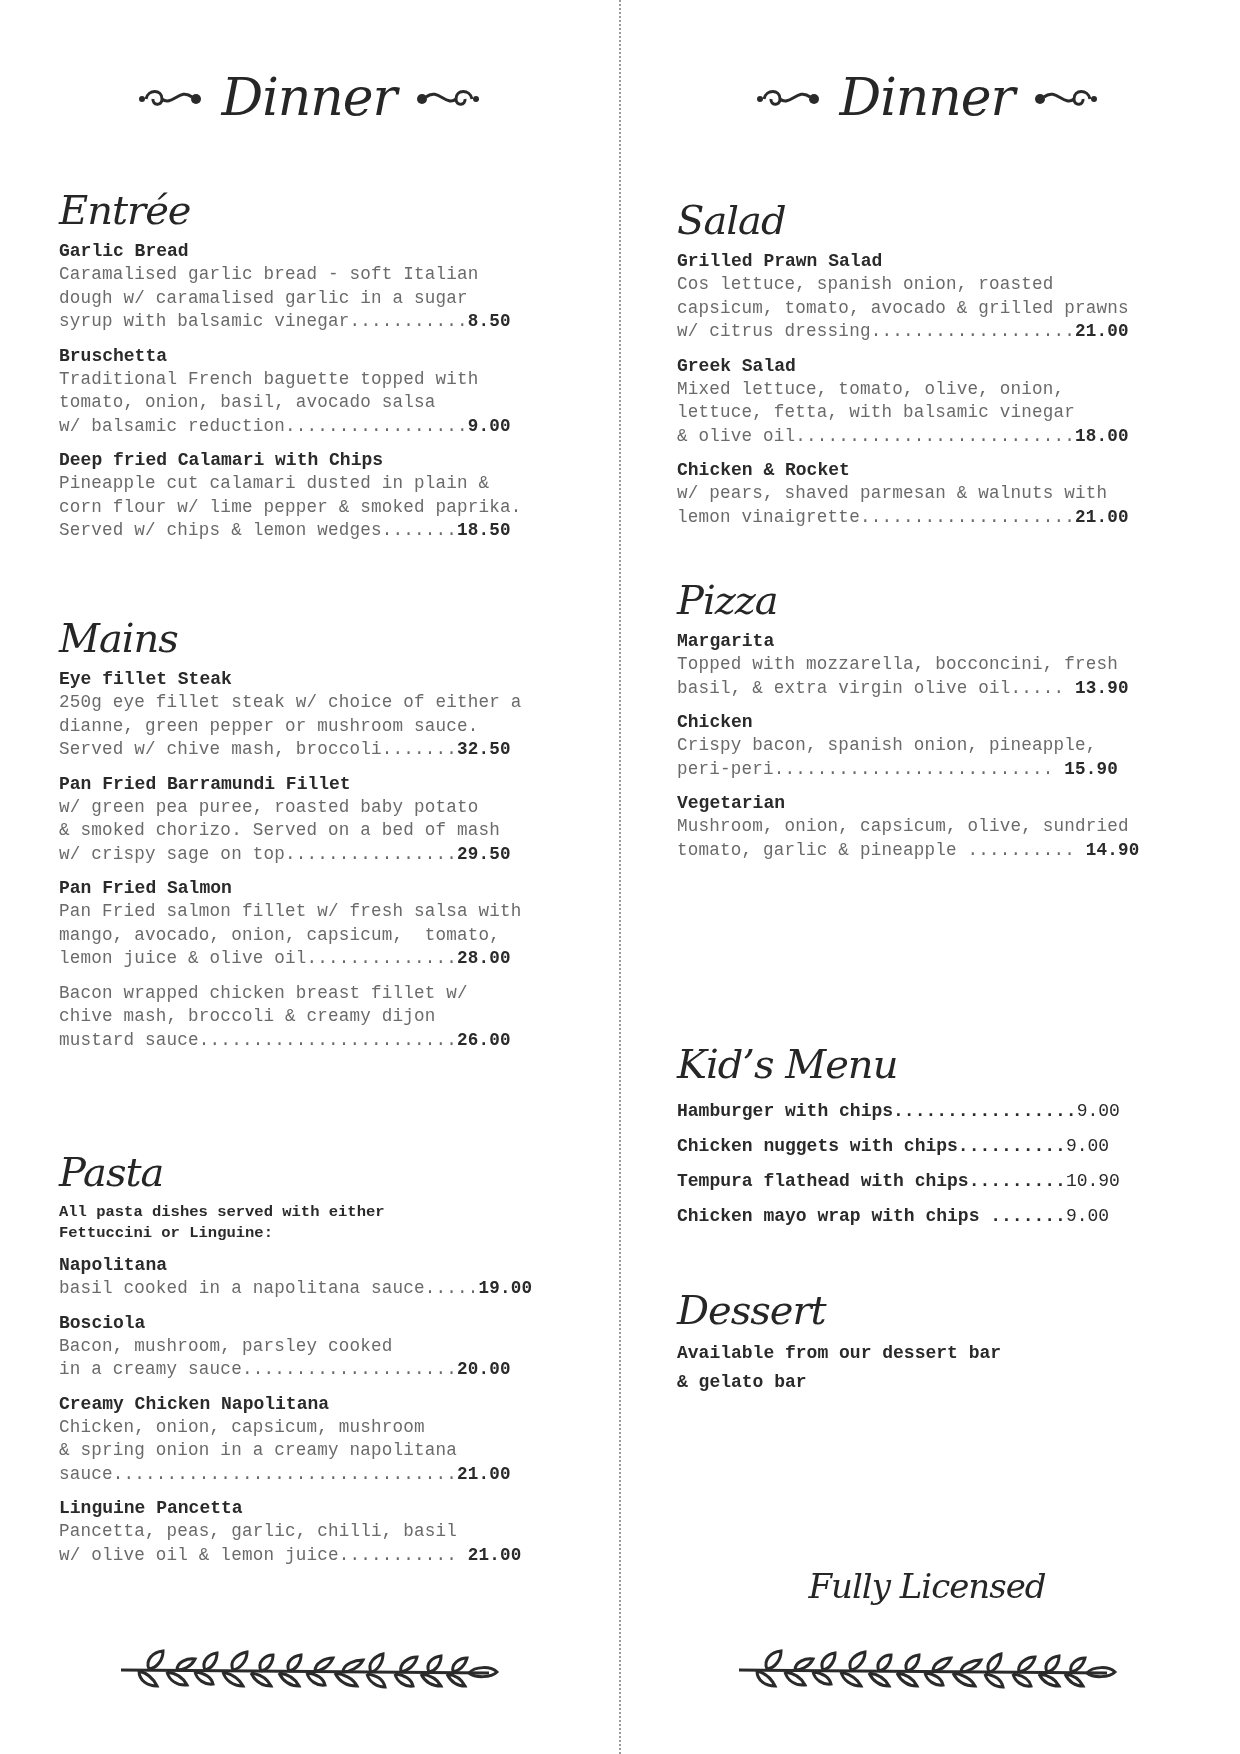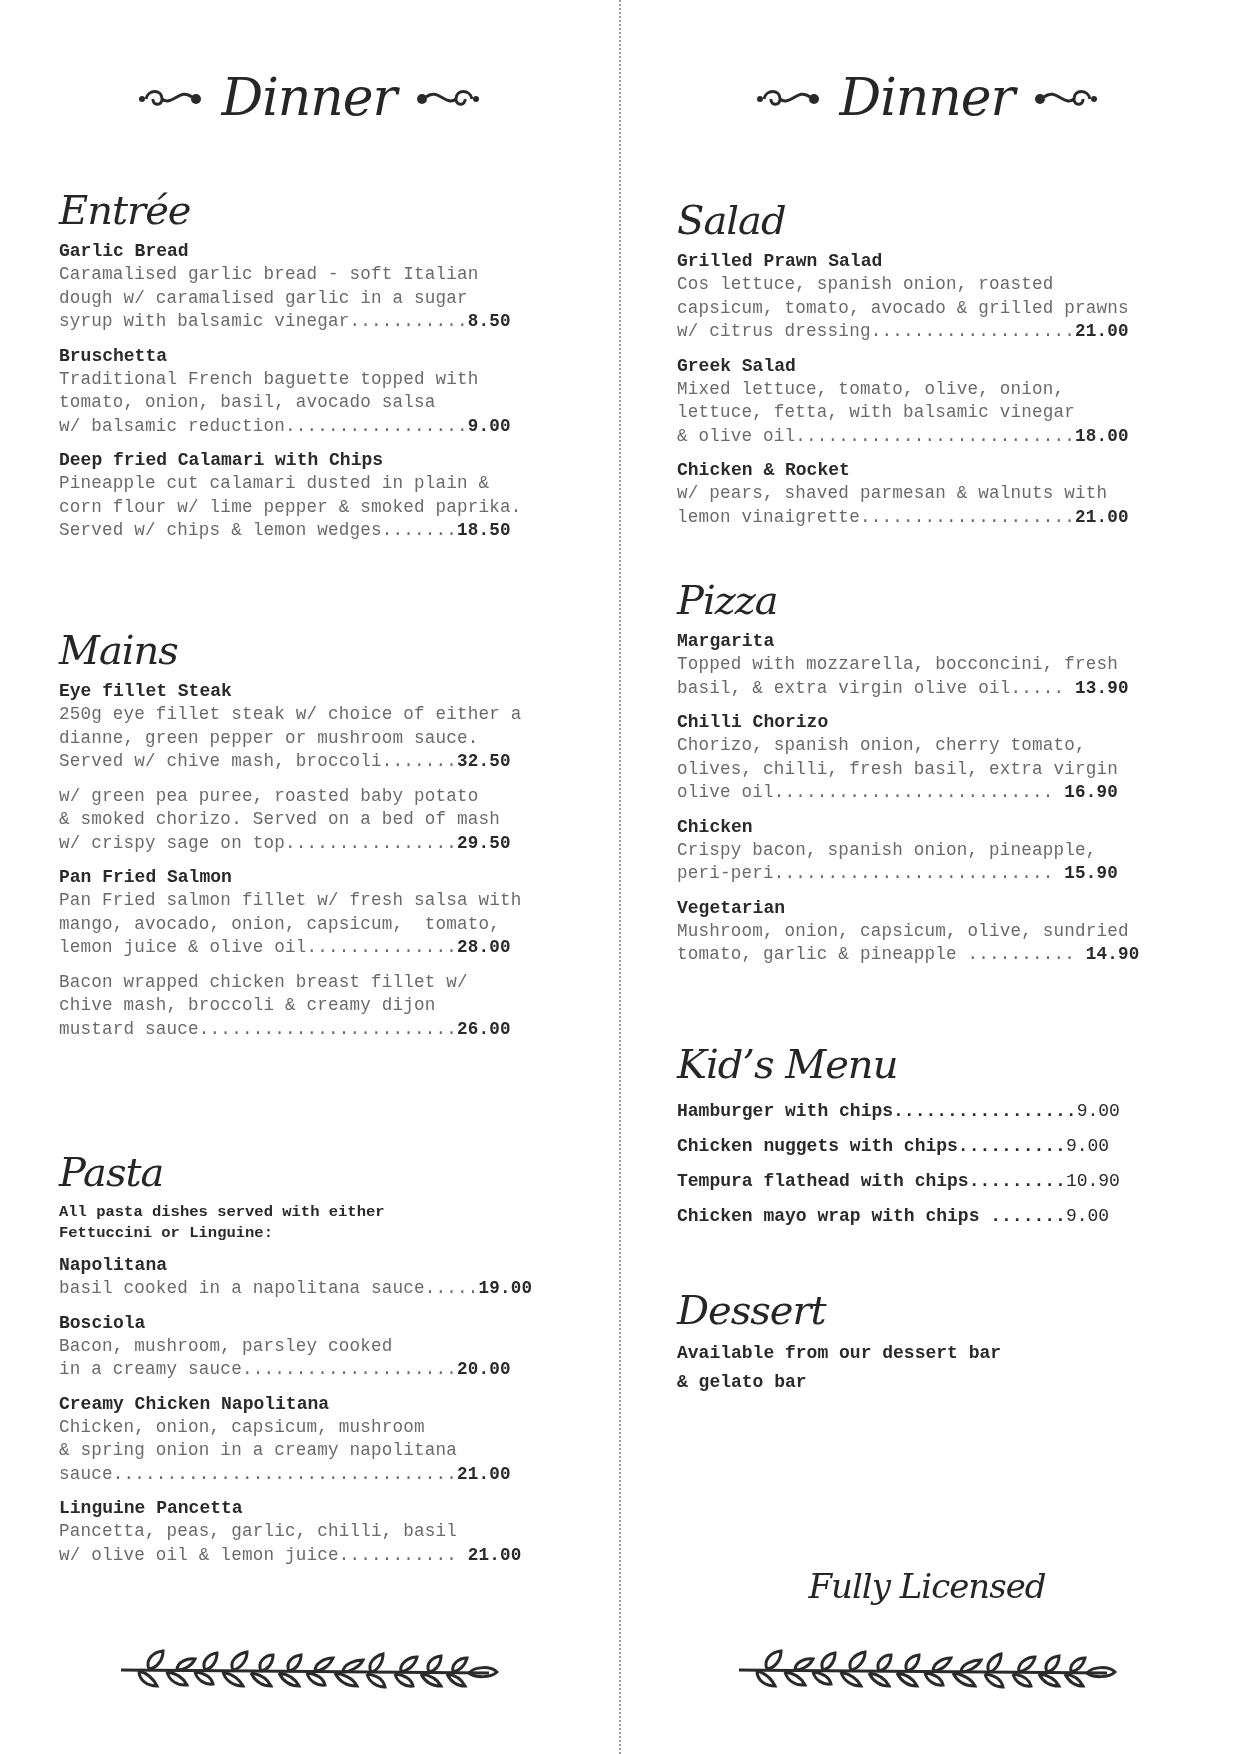--- a/index.html
+++ b/index.html
@@ -99,29 +99,30 @@
       <div class="item-desc"><span>w/ balsamic reduction.................</span><span class="price">9.00</span></div>
     </div>
     <div class="item">
       <div class="item-name">Deep fried Calamari with Chips</div>
       <div class="item-desc">Pineapple cut calamari dusted in plain &amp;</div>
       <div class="item-desc">corn flour w/ lime pepper &amp; smoked paprika.</div>
       <div class="item-desc"><span>Served w/ chips &amp; lemon wedges.......</span><span class="price">18.50</span></div>
     </div>
   </div>
 
-  <div class="section" style="top:614px;margin-top:12px;">
+  <div class="section" style="top:614px;">
     <h2 class="section-title">Mains</h2>
     <div class="item">
       <div class="item-name">Eye fillet Steak</div>
       <div class="item-desc">250g eye fillet steak w/ choice of either a</div>
       <div class="item-desc">dianne, green pepper or mushroom sauce.</div>
       <div class="item-desc"><span>Served w/ chive mash, broccoli.......</span><span class="price">32.50</span></div>
     </div>
     <div class="item">
+      <div class="item-name">Pan Fried Barramundi Fillet</div>
       <div class="item-desc">w/ green pea puree, roasted baby potato</div>
       <div class="item-desc">&amp; smoked chorizo. Served on a bed of mash</div>
       <div class="item-desc"><span>w/ crispy sage on top................</span><span class="price">29.50</span></div>
     </div>
     <div class="item">
       <div class="item-name">Pan Fried Salmon</div>
       <div class="item-desc">Pan Fried salmon fillet w/ fresh salsa with</div>
       <div class="item-desc">mango, avocado, onion, capsicum,  tomato,</div>
       <div class="item-desc"><span>lemon juice &amp; olive oil..............</span><span class="price">28.00</span></div>
     </div>
@@ -227,26 +228,20 @@
   </div>
 
   <div class="section" style="top:576px;">
     <h2 class="section-title">Pizza</h2>
     <div class="item">
       <div class="item-name">Margarita</div>
       <div class="item-desc">Topped with mozzarella, bocconcini, fresh</div>
       <div class="item-desc"><span>basil, &amp; extra virgin olive oil..... </span><span class="price">13.90</span></div>
     </div>
     <div class="item">
-      <div class="item-name">Chilli Chorizo</div>
-      <div class="item-desc">Chorizo, spanish onion, cherry tomato,</div>
-      <div class="item-desc">olives, chilli, fresh basil, extra virgin</div>
-      <div class="item-desc"><span>olive oil.......................... </span><span class="price">16.90</span></div>
-    </div>
-    <div class="item">
       <div class="item-name">Chicken</div>
       <div class="item-desc">Crispy bacon, spanish onion, pineapple,</div>
       <div class="item-desc"><span>peri-peri.......................... </span><span class="price">15.90</span></div>
     </div>
     <div class="item">
       <div class="item-name">Vegetarian</div>
       <div class="item-desc">Mushroom, onion, capsicum, olive, sundried</div>
       <div class="item-desc"><span>tomato, garlic &amp; pineapple .......... </span><span class="price">14.90</span></div>
     </div>
   </div>

